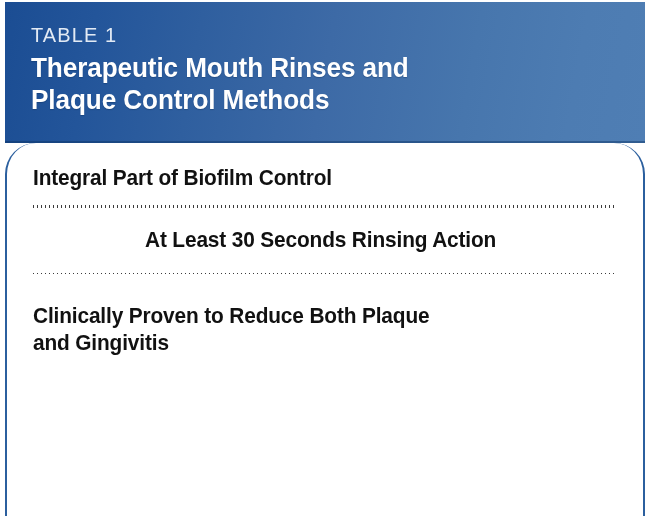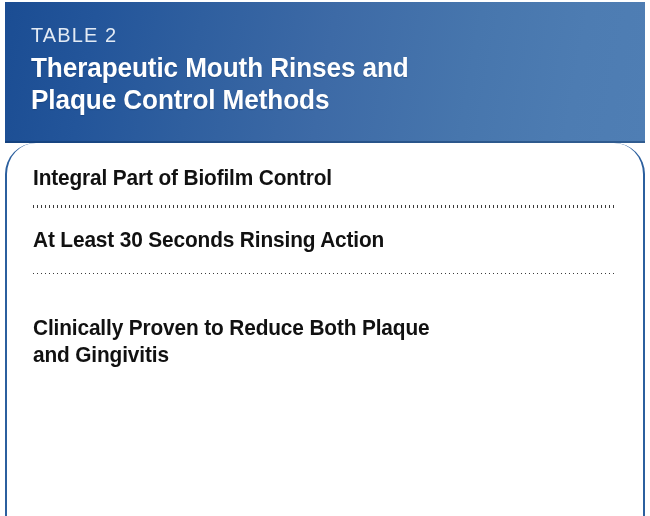--- a/index.html
+++ b/index.html
@@ -102,40 +102,40 @@
     letter-spacing: -0.15px;
     transform: scaleX(0.97);
     transform-origin: left center;
     font-family: "Liberation Sans", "DejaVu Sans", sans-serif;
   }
   .row-label .ln { display: block; white-space: nowrap; }
 
   .row.r0 { height: 62px; padding-top: 8px; }
   .row.r1 { height: 65px; }
   .row.r2 { height: 65px; }
-  .row.r3 { height: 65px; }
-  .row.r4 { height: 95px; align-items: flex-end; padding-top: 16px; }
+  .row.r3 { height: 65px; justify-content: center; }
+  .row.r4 { height: 95px; align-items: center; padding-top: 16px; }
 
   .divider {
     position: relative;
     height: 1px;
     margin: 0 2px 0 0;
     background-image: linear-gradient(to right, #3c3c3c 0 1.2px, rgba(255,255,255,0) 1.2px 100%);
     background-size: 4px 1px;
     background-repeat: repeat-x;
     background-position: left center;
   }
 </style>
 </head>
 <body>
 
 <div id="table-card">
 
   <div id="table-header">
-    <div class="eyebrow">TABLE 2</div>
+    <div class="eyebrow">TABLE 1</div>
     <div class="headline">
       <span class="hl-line">Therapeutic Mouth Rinses and</span>
       <span class="hl-line">Plaque Control Methods</span>
     </div>
   </div>
 
   <div id="table-body">
 
     <div class="row r0">
       <div class="row-label">

